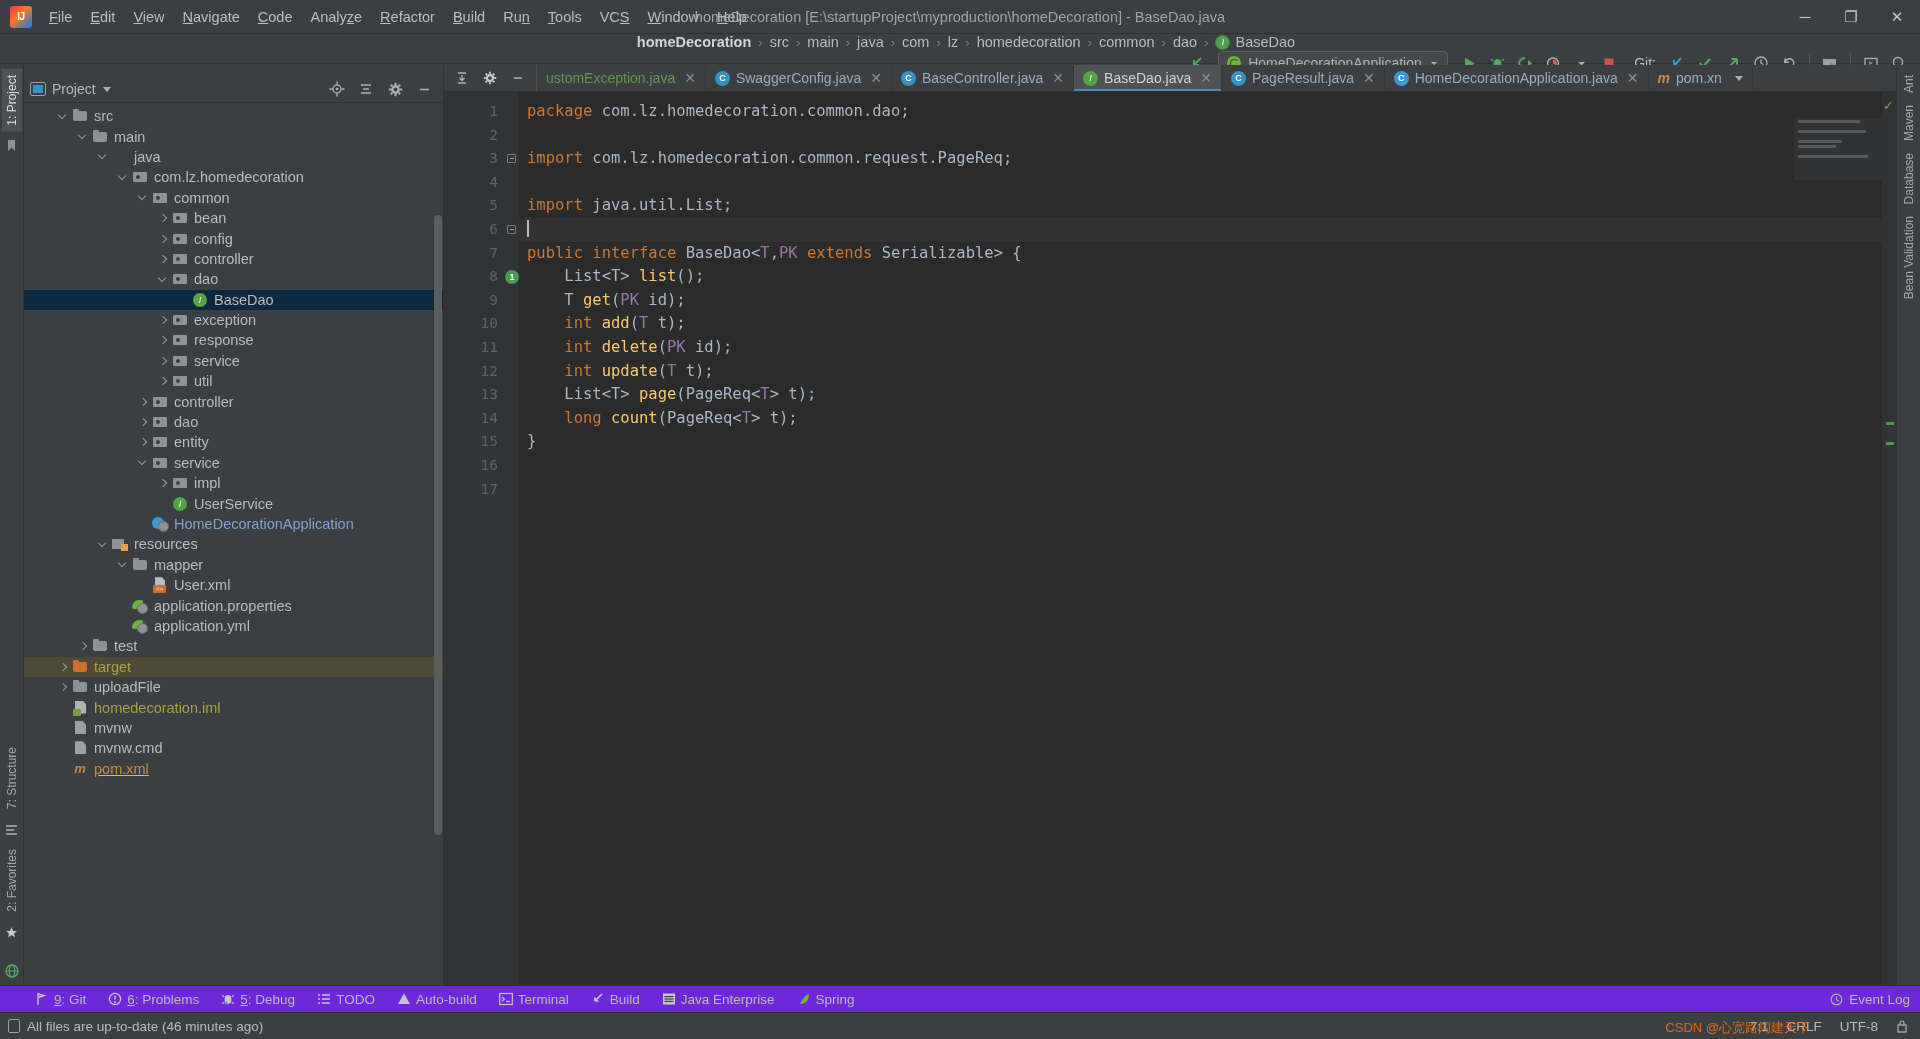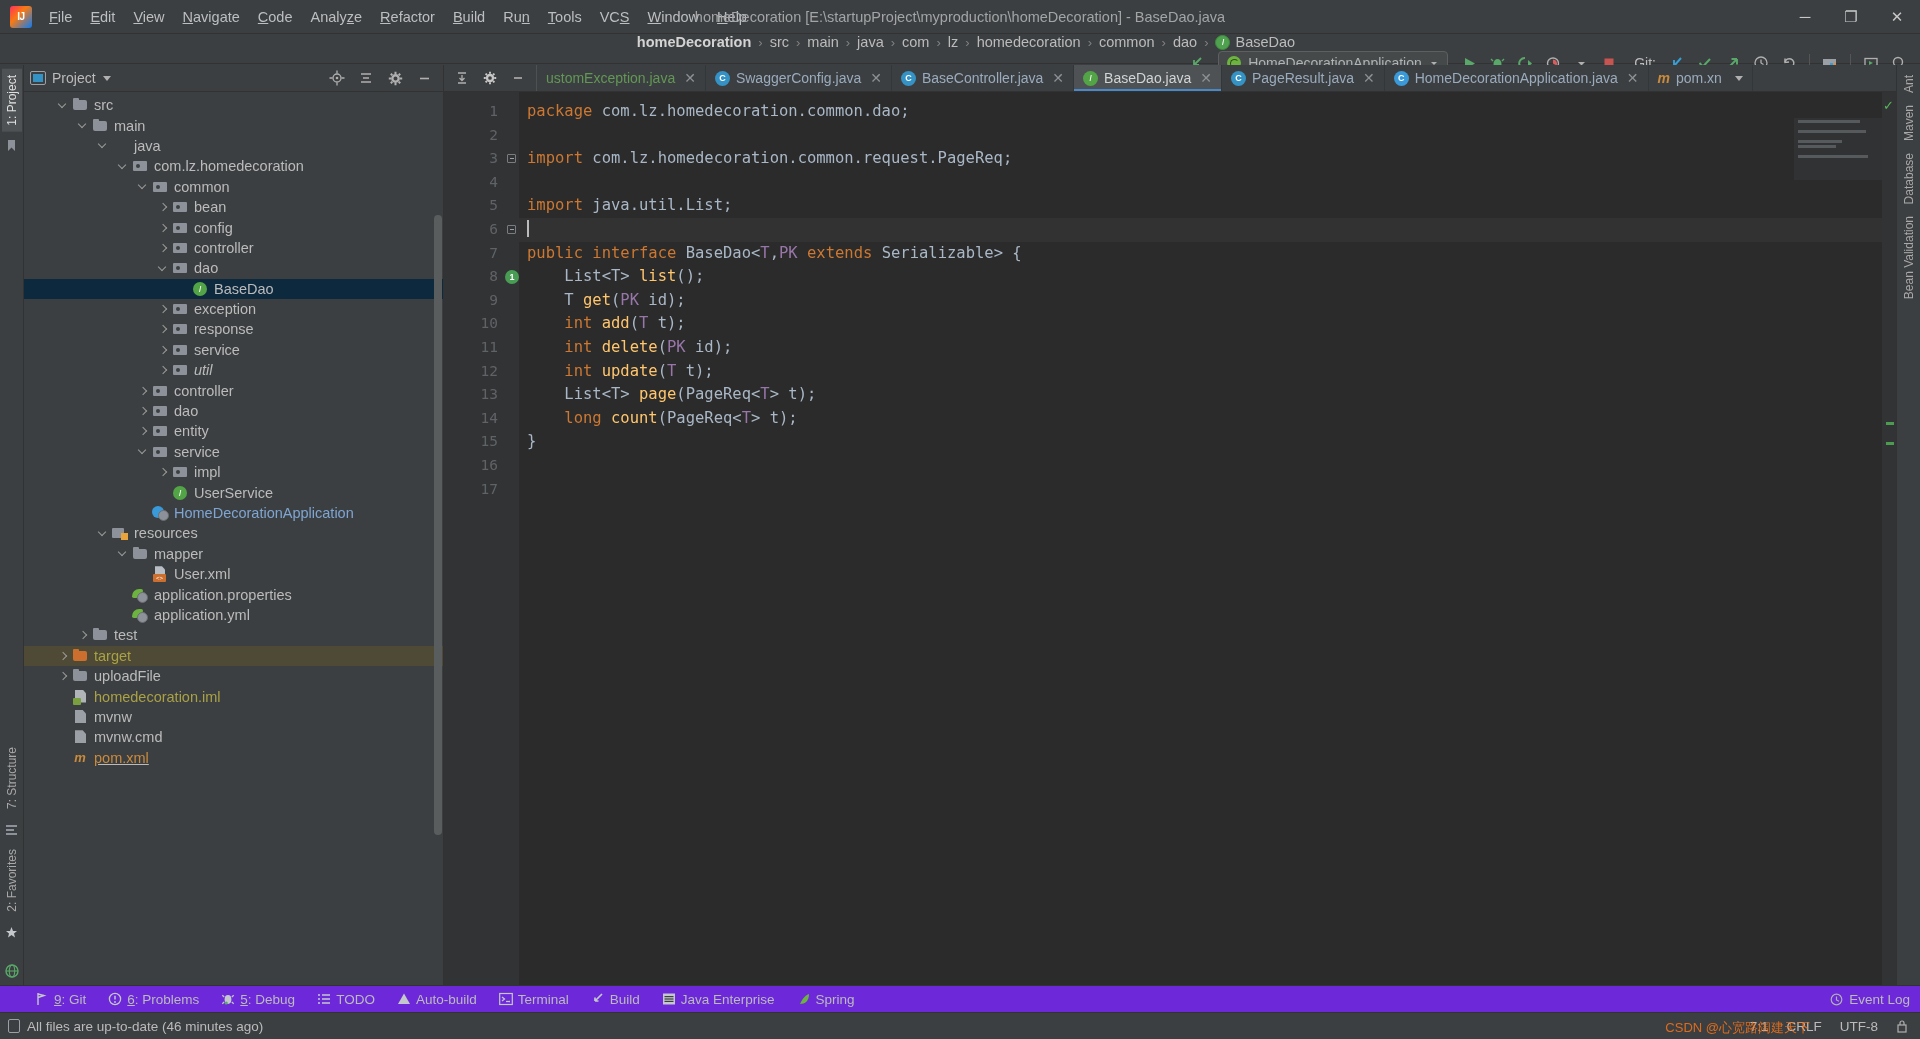--- a/index.html
+++ b/index.html
@@ -119,21 +119,21 @@
     padding-top: 4px; flex: none;
   }
 
   
   .project-panel {
     width: 420px; background: #3c3f41; display: flex; flex-direction: column;
     flex: none; border-right: 1px solid #323232; position: relative;
   }
   .panel-header {
     height: 27px; display: flex; align-items: center; padding: 0 6px;
-    border-bottom: 1px solid #323232; flex: none;
+    border-bottom: 1px solid #323232; flex: none; margin-top: 11px;
   }
   .panel-title {
     font-size: 14px; color: #bbbbbb; margin-left: 6px;
   }
   .panel-ico-box {
     width: 16px; height: 14px; border: 1.5px solid #9aa0a6; border-radius: 2px;
     position: relative; flex: none;
   }
   .panel-ico-box:after {
     content:""; position:absolute; left:2px; top:2px; right:2px; bottom:2px;
@@ -704,21 +704,21 @@
         <div class="tree-row" style="padding-left: 134px;">
           <span class="arrow right"></span>
           <span class="fico pkg"></span>
           <span class="tname ">response</span>
         </div>
         <div class="tree-row" style="padding-left: 134px;">
           <span class="arrow right"></span>
           <span class="fico pkg"></span>
           <span class="tname ">service</span>
         </div>
-        <div class="tree-row" style="padding-left: 134px; font-style: italic;">
+        <div class="tree-row" style="padding-left: 134px;">
           <span class="arrow right"></span>
           <span class="fico pkg"></span>
           <span class="tname ">util</span>
         </div>
         <div class="tree-row" style="padding-left: 114px;">
           <span class="arrow right"></span>
           <span class="fico pkg"></span>
           <span class="tname ">controller</span>
         </div>
         <div class="tree-row" style="padding-left: 114px;">

